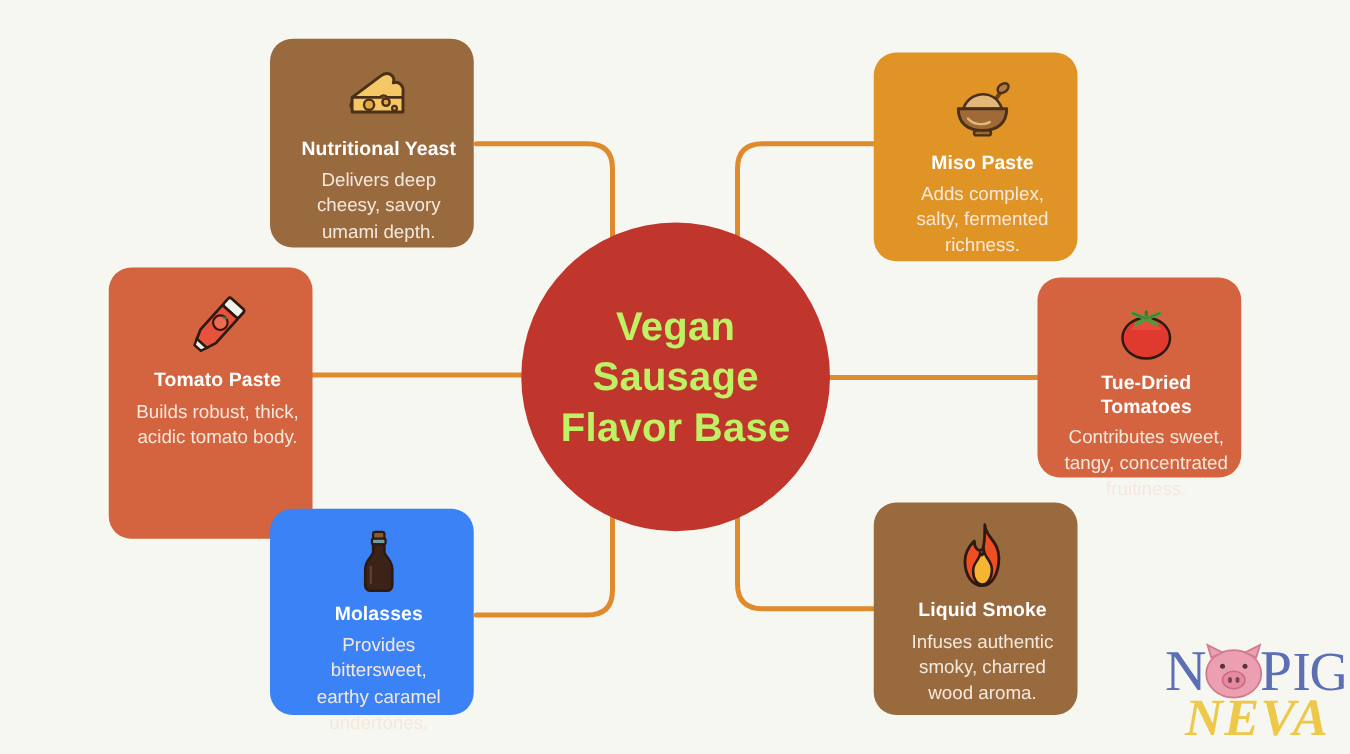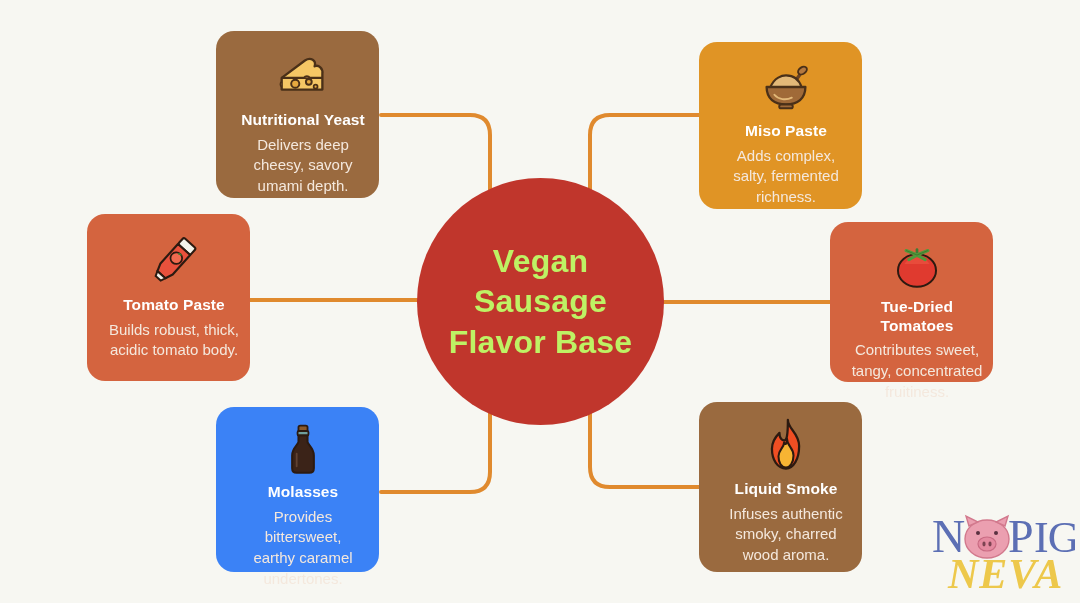--- a/index.html
+++ b/index.html
@@ -86,21 +86,21 @@
   .card-desc {
     color: #f4e8dd;
     font-size: 15px;
     line-height: 1.38;
     white-space: pre-line;
   }
 
   
   #card-nutritional-yeast { left: 216px; top: 31px;  height: 167px; background: #9a6a3f; }
   #card-miso-paste        { left: 699px; top: 42px;  height: 167px; background: #e09425; }
-  #card-tomato-paste      { left: 87px;  top: 214px; height: 167px; background: #d4643f; }
+  #card-tomato-paste      { left: 87px;  top: 214px; height: 217px; background: #d4643f; }
   #card-sun-dried         { left: 830px; top: 222px; height: 160px; background: #d4643f; }
   #card-molasses          { left: 216px; top: 407px; height: 165px; background: #3b82f6; }
   #card-liquid-smoke      { left: 699px; top: 402px; height: 170px; background: #9a6a3f; }
 
   
   .logo {
     position: absolute;
     left: 930px;
     top: 508px;
     width: 145px;

